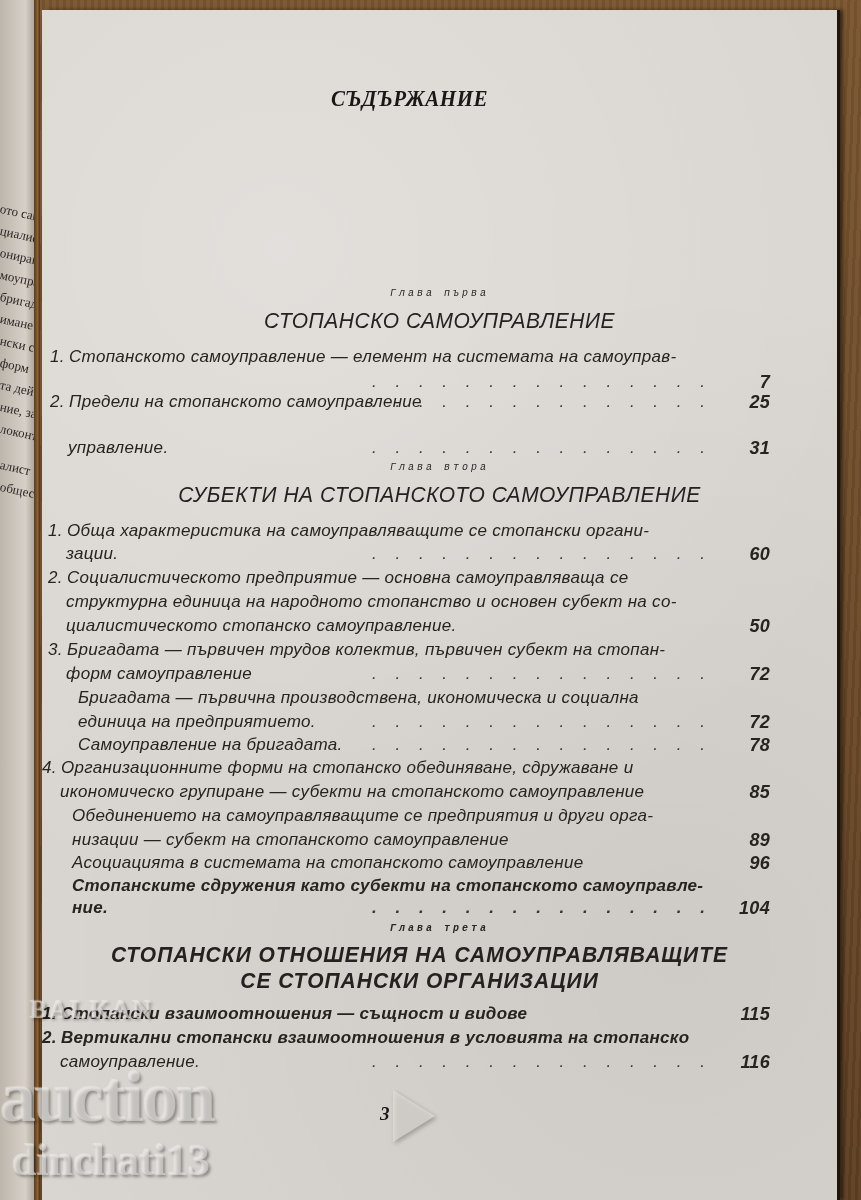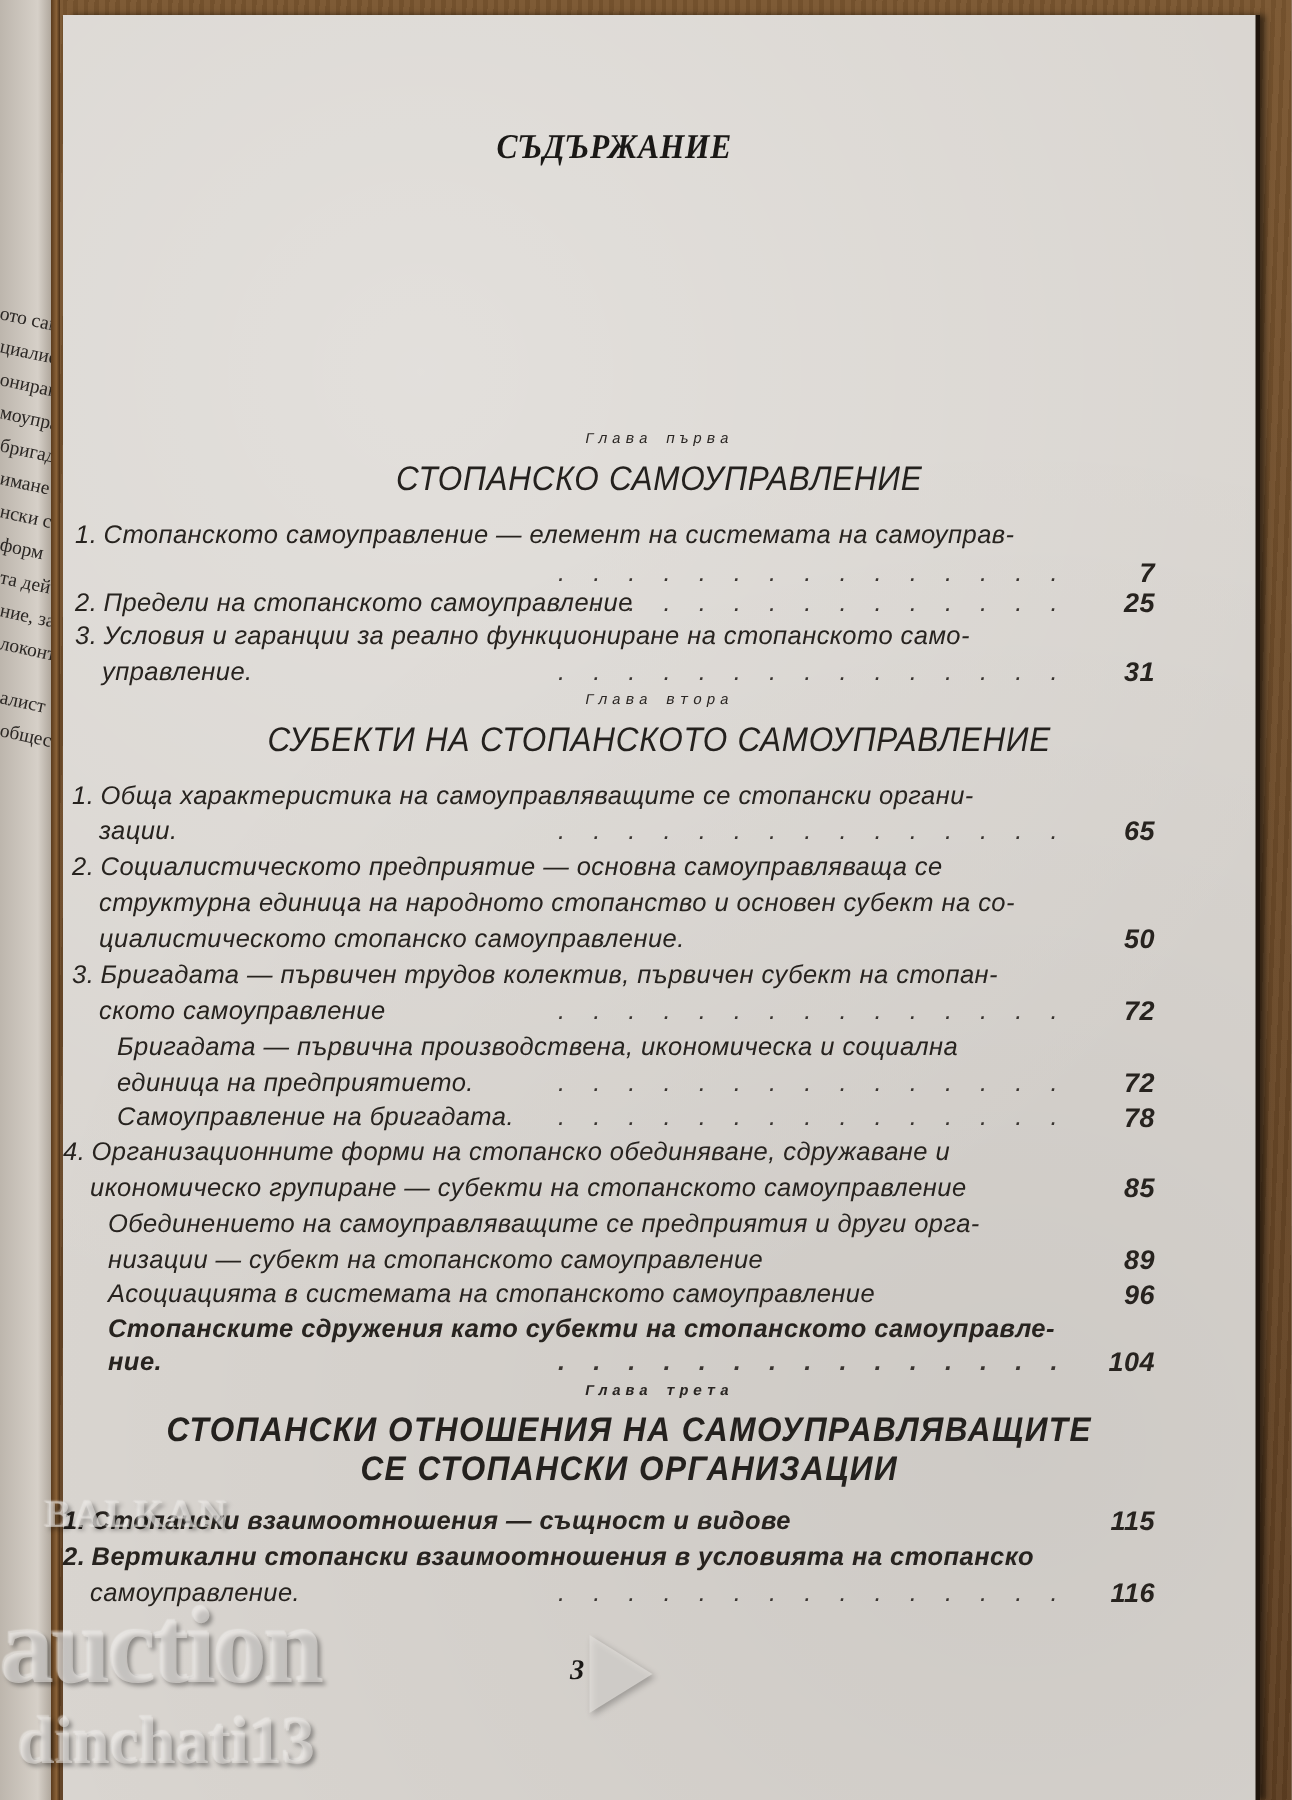--- a/index.html
+++ b/index.html
@@ -130,59 +130,55 @@
   <div class="toc-line" style="top:360px;left:26px;width:702px">
     <span class="dots">. . . . . . . . . . . . . . .</span>
     <span class="pg">7</span>
   </div>
   <div class="toc-line" style="top:380px;left:8px">
     <span class="num">2.</span>
     <span>Предели на стопанското самоуправление</span>
     <span class="dots">. . . . . . . . . . . . . . .</span>
     <span class="pg">25</span>
   </div>
-  <div class="toc-line" style="top:402px;left:8px">
-    <span class="num">3.</span>
-    <span>Условия и гаранции за реално функциониране на стопанското само-</span>
-  </div>
   <div class="toc-line" style="top:426px;left:26px;width:702px">
     <span>управление.</span>
     <span class="dots">. . . . . . . . . . . . . . .</span>
     <span class="pg">31</span>
   </div>
 
   <div class="chapter-label" style="top:452px">Глава втора</div>
   <div class="chapter-title" style="top:472px">СУБЕКТИ НА СТОПАНСКОТО САМОУПРАВЛЕНИЕ</div>
 
   <div class="toc-line" style="top:509px;left:6px">
     <span class="num">1.</span>
     <span>Обща характеристика на самоуправляващите се стопански органи-</span>
   </div>
   <div class="toc-line" style="top:532px;left:24px;width:704px">
     <span>зации.</span>
     <span class="dots">. . . . . . . . . . . . . . .</span>
-    <span class="pg">65</span>
+    <span class="pg">60</span>
   </div>
   <div class="toc-line" style="top:556px;left:6px">
     <span class="num">2.</span>
     <span>Социалистическото предприятие — основна самоуправляваща се</span>
   </div>
   <div class="toc-line" style="top:580px;left:24px">
     <span>структурна единица на народното стопанство и основен субект на со-</span>
   </div>
   <div class="toc-line" style="top:604px;left:24px;width:704px">
     <span>циалистическото стопанско самоуправление.</span>
     <span class="pg">50</span>
   </div>
   <div class="toc-line" style="top:628px;left:6px">
     <span class="num">3.</span>
     <span>Бригадата — първичен трудов колектив, първичен субект на стопан-</span>
   </div>
   <div class="toc-line" style="top:652px;left:24px;width:704px">
-    <span>ското самоуправление</span>
+    <span>форм самоуправление</span>
     <span class="dots">. . . . . . . . . . . . . . .</span>
     <span class="pg">72</span>
   </div>
   <div class="toc-line" style="top:676px;left:36px">
     <span>Бригадата — първична производствена, икономическа и социална</span>
   </div>
   <div class="toc-line" style="top:700px;left:36px;width:692px">
     <span>единица на предприятието.</span>
     <span class="dots">. . . . . . . . . . . . . . .</span>
     <span class="pg">72</span>

